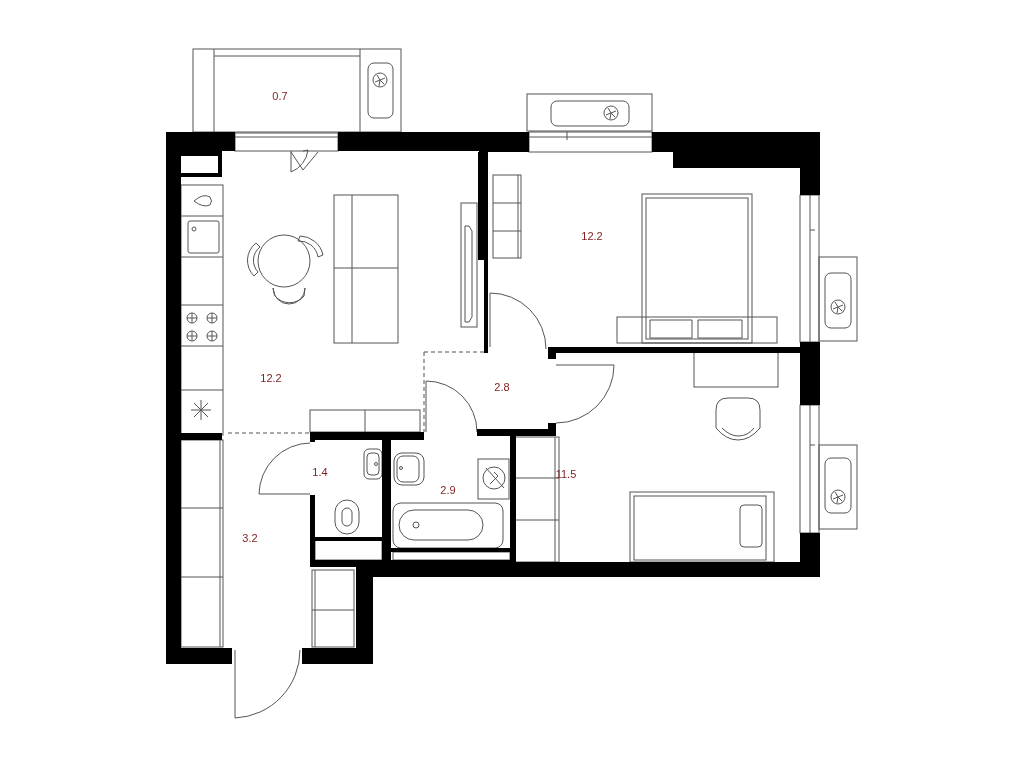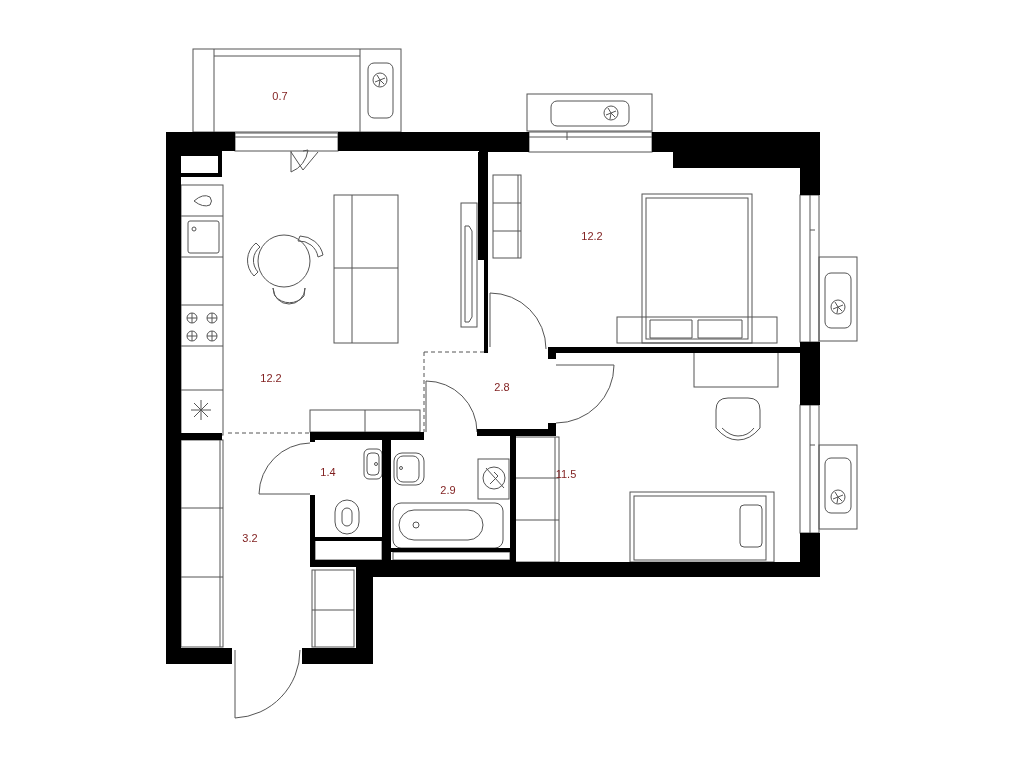--- a/index.html
+++ b/index.html
@@ -257,16 +257,16 @@
     <rect x="310" y="537" width="72" height="4"></rect>
     <rect x="310" y="560" width="200" height="7"></rect>
     <rect x="391" y="548" width="119" height="4"></rect>
   </g>
 </svg>
 
 <div class="area-label" style="left:280px;top:96px;">0.7</div>
 <div class="area-label" style="left:271px;top:378px;">12.2</div>
 <div class="area-label" style="left:592px;top:236px;text-align:center;">12.2</div>
 <div class="area-label" style="left:502px;top:387px;">2.8</div>
-<div class="area-label" style="left:328px;top:472px;text-align:right;">1.4</div>
+<div class="area-label" style="left:320px;top:472px;text-align:right;">1.4</div>
 <div class="area-label" style="left:448px;top:490px;">2.9</div>
 <div class="area-label" style="left:566px;top:474px;">11.5</div>
 <div class="area-label" style="left:250px;top:538px;">3.2</div>
 
 </body></html>

